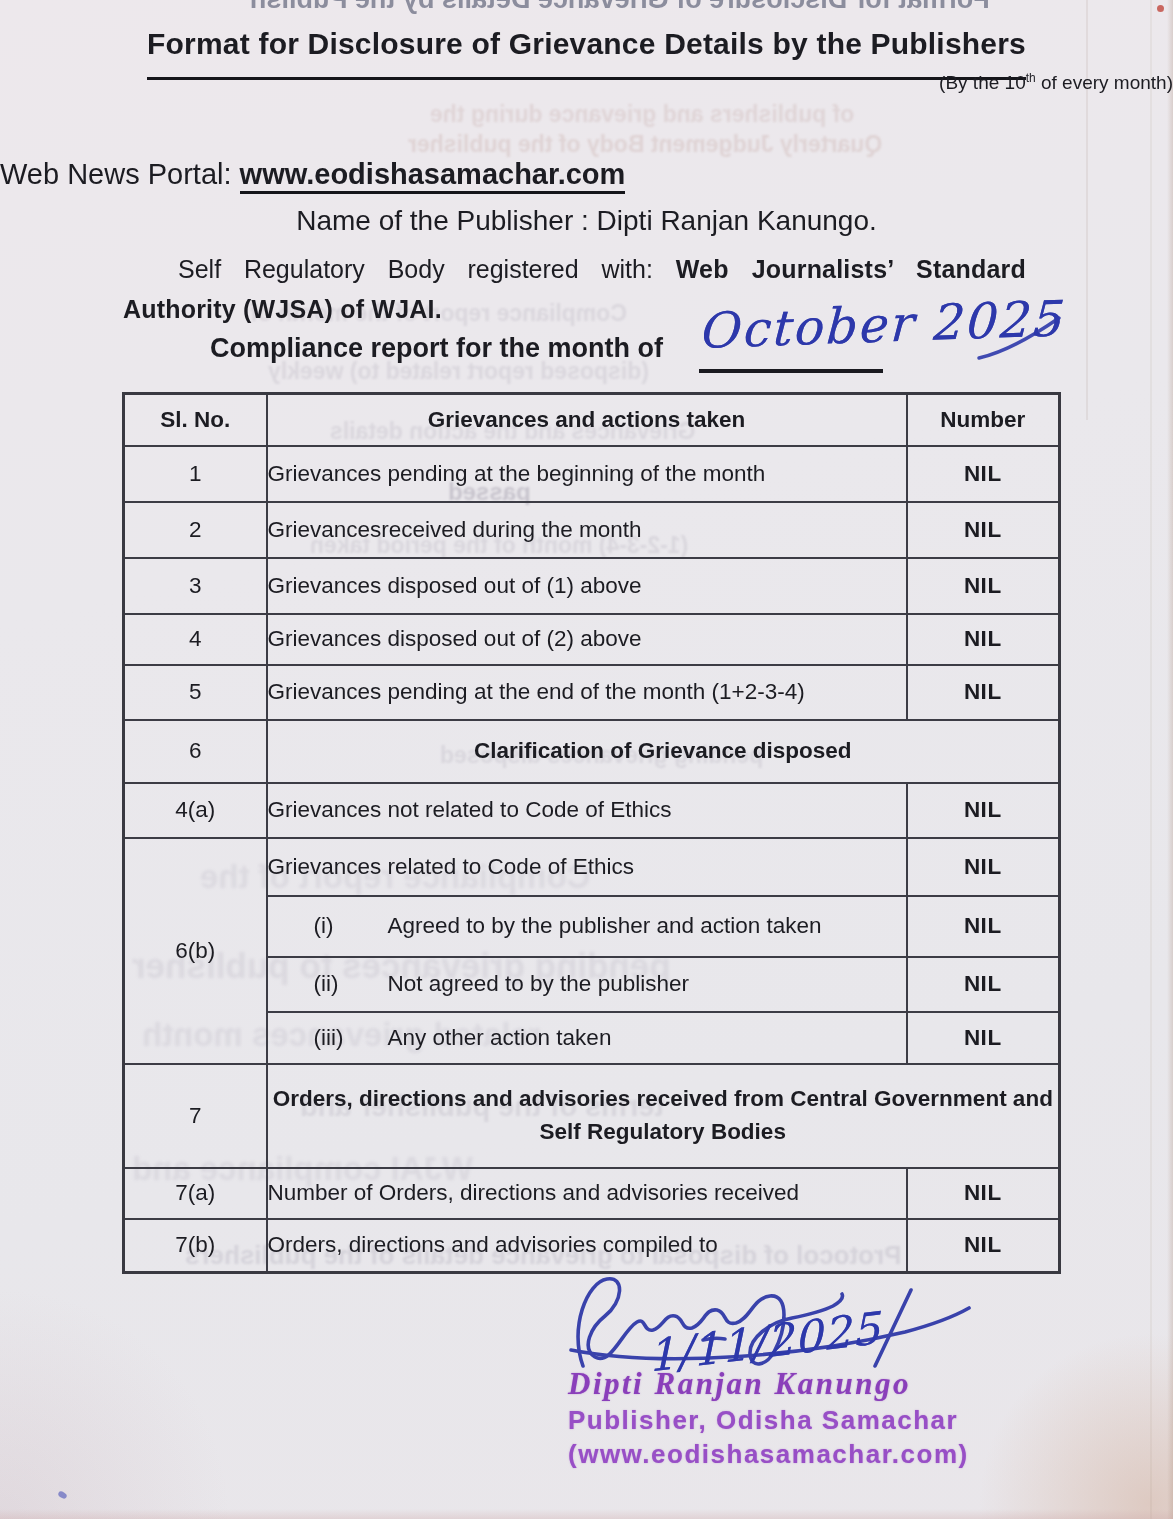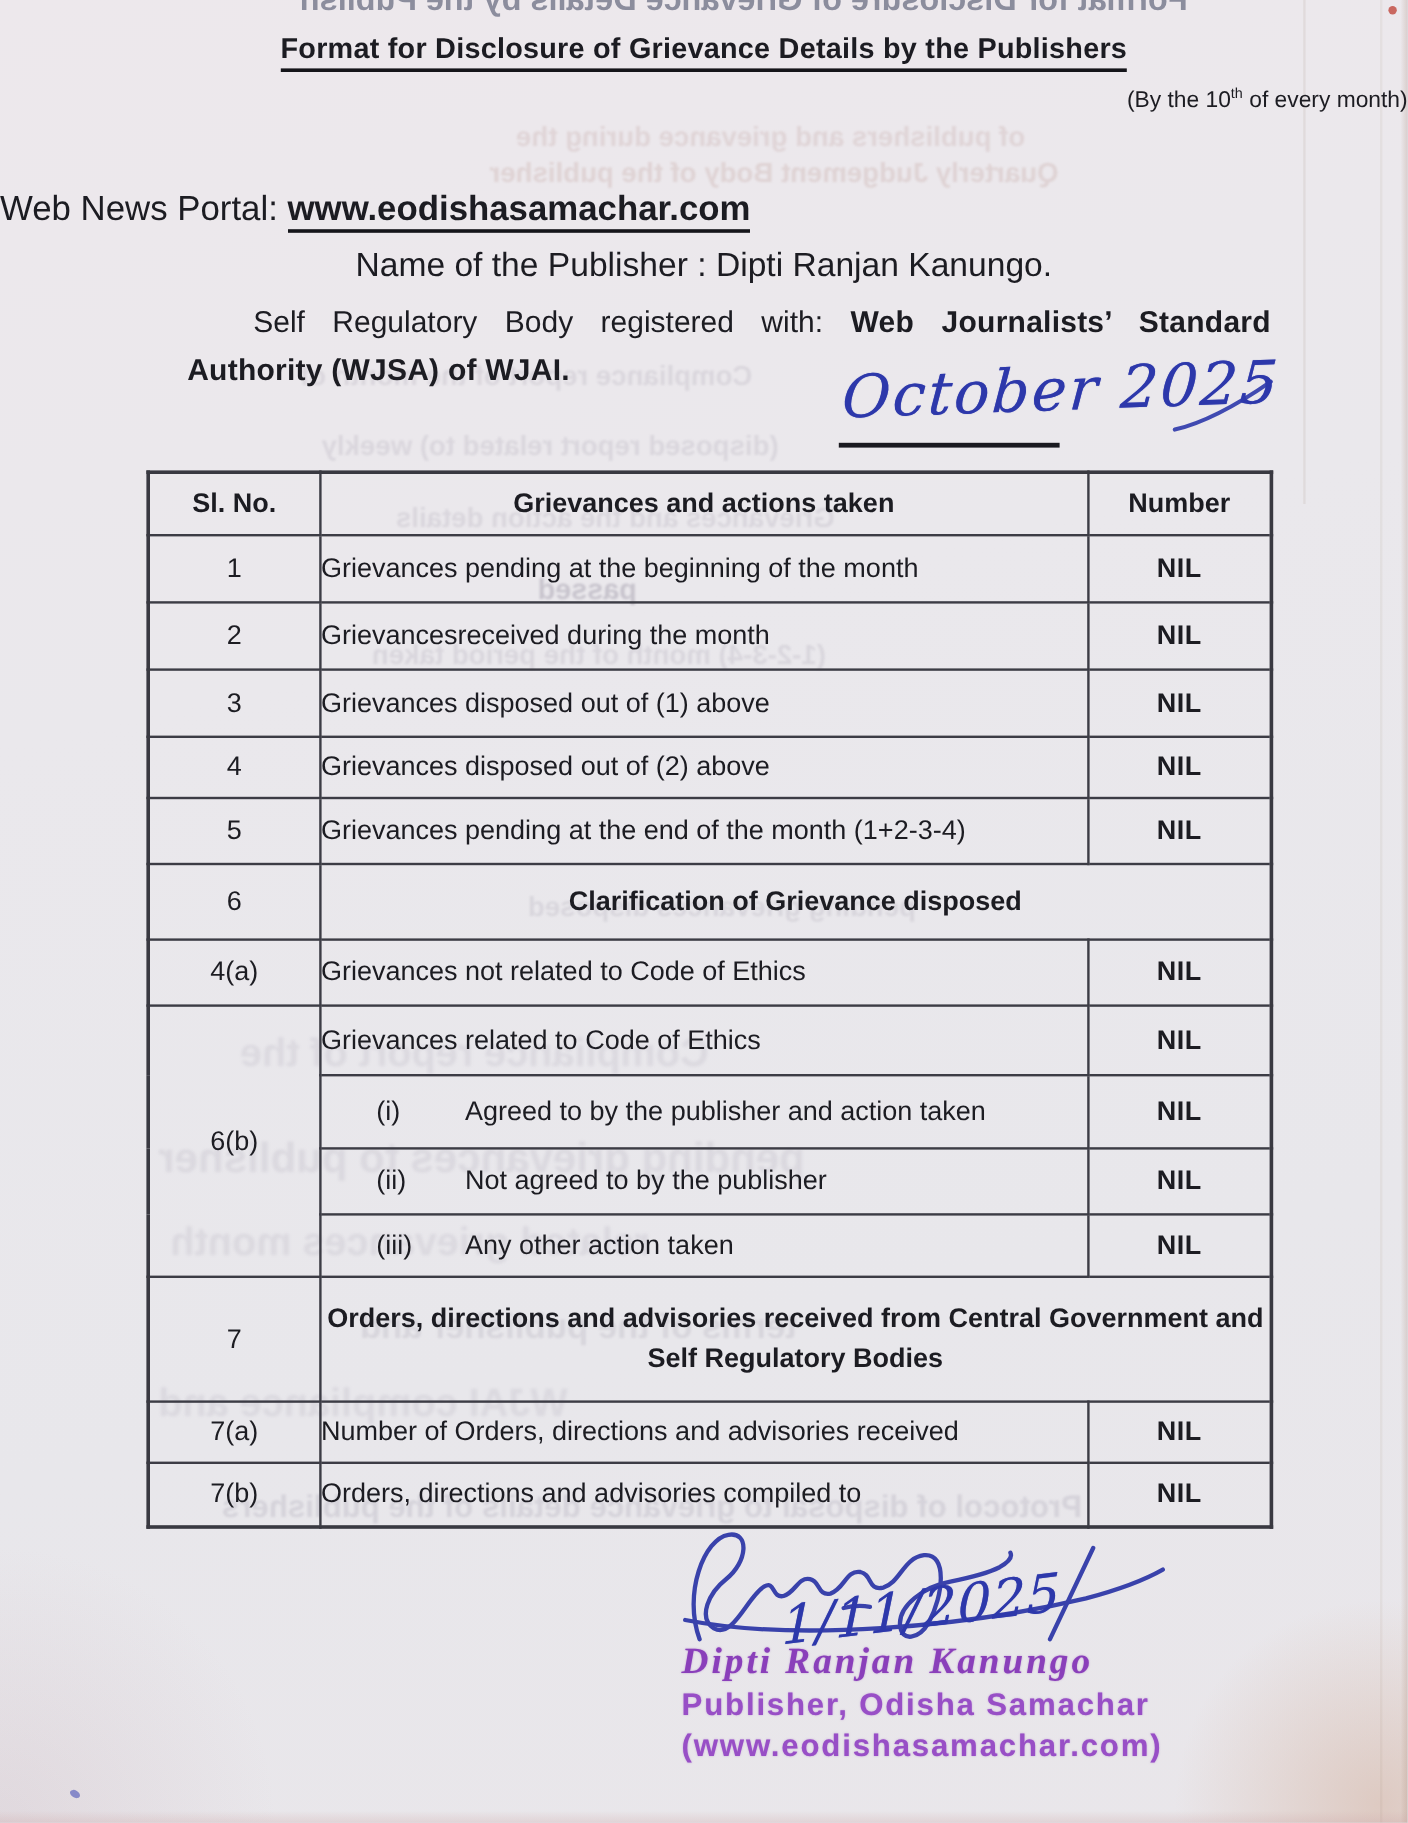--- a/index.html
+++ b/index.html
@@ -43,31 +43,31 @@
   .g9{top:858px;left:200px;font-size:33px;color:rgba(110,102,126,0.10);filter:blur(1.4px);}
   .g10{top:946px;left:132px;font-size:35px;color:rgba(110,102,126,0.11);filter:blur(1.4px);}
   .g11{top:1016px;left:142px;font-size:33px;color:rgba(110,102,126,0.10);filter:blur(1.4px);}
   .g12{top:1090px;left:300px;font-size:29px;}
   .g13{top:1150px;left:132px;font-size:33px;color:rgba(110,102,126,0.10);filter:blur(1.4px);}
   .g14{top:1240px;left:185px;font-size:26px;color:rgba(110,102,126,0.15);}
 
   
   .title-wrap{position:absolute;top:27px;left:0;width:100%;text-align:center;}
   .doc-title{
-    font-size:24px;font-weight:bold;letter-spacing:.2px;
-    border-bottom:3.5px solid #15151a;padding-bottom:2px;
+    font-size:30px;font-weight:bold;letter-spacing:.2px;
+    border-bottom:3.5px solid #15151a;padding-bottom:16px;
     display:inline-block;
   }
   .doc-subtitle{position:absolute;top:71px;left:0;width:100%;text-align:right;font-size:19px;}
   .doc-subtitle sup{font-size:12px;}
   .portal-line{position:absolute;top:158px;left:0;width:100%;font-size:29px;}
   .portal-url{font-weight:bold;border-bottom:3px solid #15151a;padding-bottom:1px;}
   .name-line{position:absolute;top:205px;left:0;width:100%;text-align:center;font-size:28px;}
   .srb{
-    position:absolute;top:250px;left:156px;width:903px;margin:0;
+    position:absolute;top:250px;left:123px;width:903px;margin:0;
     font-size:25px;line-height:1.58;text-align:justify;text-indent:55px;
   }
   .srb b{letter-spacing:.2px;}
   .compliance{position:absolute;top:333px;left:210px;font-size:27px;font-weight:bold;}
   .month-underline{position:absolute;left:699px;top:369px;width:184px;height:3.5px;background:#1a1a20;}
   .month-hw{
     position:absolute;left:700px;top:303px;
     font-family:"DejaVu Serif",serif;font-style:italic;
     font-size:49px;color:#2d38ab;letter-spacing:2px;
     transform:rotate(-2deg) skewX(-6deg);transform-origin:left bottom;
@@ -158,20 +158,21 @@
   <div class="portal-line">
     <span>Web News Portal: </span><span class="portal-url">www.eodishasamachar.com</span>
   </div>
 
   <div class="name-line">Name of the Publisher : Dipti Ranjan Kanungo.</div>
 
   <p class="srb">
     <span>Self Regulatory Body registered with: </span><b>Web Journalists’ Standard Authority (WJSA) of WJAI.</b>
   </p>
 
+  <div class="compliance">Compliance report for the month of</div>
   <div class="month-underline"></div>
   <span class="month-hw">October 2025</span>
   <svg class="month-flourish" width="90" height="50" viewBox="0 0 90 50">
     <path d="M4,46 C 30,40 58,24 84,6" fill="none" stroke="#2d38ab" stroke-width="3.4" stroke-linecap="round" opacity=".9"></path>
   </svg>
 
   <table class="report">
     <colgroup>
         <col class="c-sl">
         <col class="c-item">

